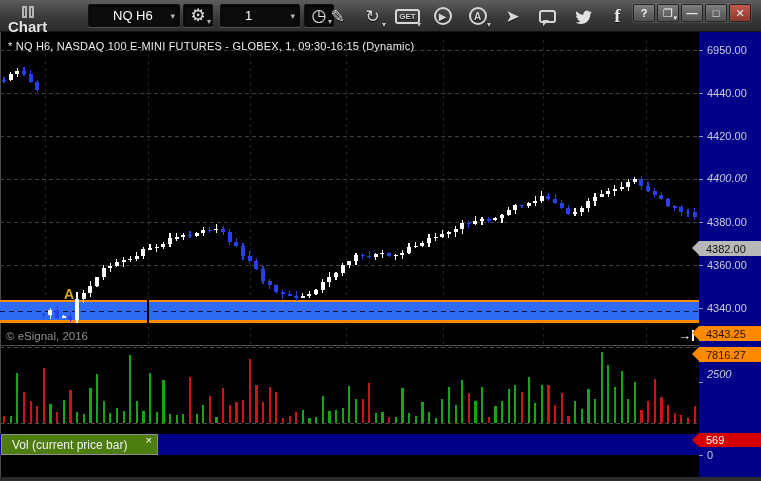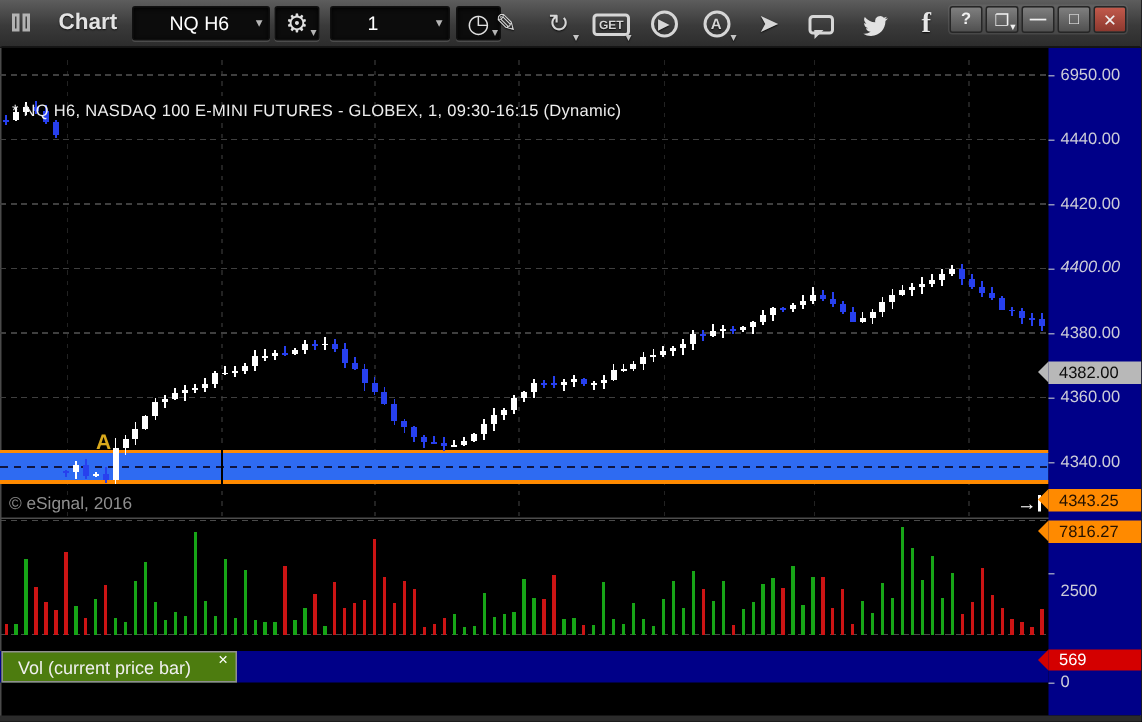--- a/index.html
+++ b/index.html
@@ -3,21 +3,21 @@
 <meta charset="utf-8">
 <style>
   html,body{margin:0;padding:0;background:#1b1b1b;}
   *{box-sizing:border-box;}
   #win{position:relative;width:761px;height:481px;background:#000;overflow:hidden;
        font-family:"Liberation Sans","DejaVu Sans",sans-serif;
        box-shadow:inset 0 0 0 1px #4a4a4a;}
   
   .toolbar{position:absolute;left:0;top:0;width:761px;height:32px;
            background:linear-gradient(#5d5d5d,#3a3a3a 55%,#2c2c2c);border-bottom:1px solid #141414;}
-  .title-wrap{position:absolute;left:8px;top:6px;display:flex;align-items:center;gap:19px;}
+  .title-wrap{position:absolute;left:8px;top:6px;display:flex;align-items:center;gap:0;flex-direction:column;}
   .panes-icon{display:inline-flex;gap:2px;}
   .panes-icon i{display:inline-block;width:5px;height:12px;border:2px solid #cfcfcf;opacity:.8;}
   .win-title{font-size:15px;font-weight:bold;color:#e3e3e3;text-shadow:0 1px 1px #111;}
   .tb-box{position:absolute;top:4px;height:23px;background:#0c0c0c;border:1px solid #101010;
           border-radius:2px;box-shadow:0 1px 0 rgba(255,255,255,.14), inset 0 1px 3px #000;
           color:#fff;font-size:13px;display:flex;align-items:center;padding:0 4px 0 24px;}
   .tb-box .caret{margin-left:auto;font-size:9px;color:#b5b5b5;padding-left:6px;}
   .tb-btn{position:absolute;top:4px;width:30px;height:23px;background:#0c0c0c;border:1px solid #101010;
           border-radius:2px;box-shadow:0 1px 0 rgba(255,255,255,.14), inset 0 1px 3px #000;
           color:#e0e0e0;display:flex;align-items:center;justify-content:center;font-size:17px;}
@@ -37,21 +37,21 @@
                 background:rgba(130,130,130,.25);padding:1px;border-radius:3px;}
   .wc-btn{min-width:22px;height:18px;padding:0 3px;border:1px solid #262626;border-radius:2px;
           background:linear-gradient(#7f7f7f,#505050);color:#f0f0f0;font-size:11px;font-weight:bold;
           display:flex;align-items:center;justify-content:center;position:relative;}
   .wc-btn.danger{background:linear-gradient(#c25a4c,#8c382e);}
   .wc-btn .mini-caret{position:absolute;right:1px;bottom:-1px;font-size:7px;}
   
   #price-svg{position:absolute;left:0;top:32px;}
   #vol-svg{position:absolute;left:0;top:346px;}
   .pane-sep{position:absolute;left:0;top:345px;width:761px;height:1px;background:#4c4c4c;}
-  .chart-label{position:absolute;left:8px;top:40px;font-size:11px;color:#ededed;letter-spacing:.2px;margin-top:28px;}
+  .chart-label{position:absolute;left:8px;top:40px;font-size:11px;color:#ededed;letter-spacing:.2px;}
   .watermark{position:absolute;left:6px;top:330px;font-size:11.5px;color:#8f8f8f;}
   .a-marker{position:absolute;left:64px;top:286px;font-size:14px;font-weight:bold;color:#d9a91c;}
   .jump-icon{position:absolute;left:678px;top:328px;color:#fff;font-weight:bold;font-size:13px;
              display:flex;align-items:center;}
   .jump-icon .endbar{display:inline-block;width:2px;height:11px;background:#fff;margin-left:1px;}
   
   .y-axis{position:absolute;left:699px;top:32px;width:62px;height:445px;background:#000088;}
   .y-label{position:absolute;left:8px;height:13px;font-size:11px;color:#ccccd8;z-index:1;}
   .y-tick{position:absolute;left:0;width:4px;height:1px;background:#8f94bb;z-index:1;}
   .tag{position:absolute;left:0;width:62px;height:15px;z-index:3;font-size:11px;
@@ -511,21 +511,21 @@
         <span>4382.00</span>
     </div>
     <div class="tag orange" style="top:294px;">
       <span class="tri"></span>
         <span>4343.25</span>
     </div>
     <div class="tag orange" style="top:315px;">
       <span class="tri"></span>
         <span>7816.27</span>
     </div>
-    <div class="y-label" style="top:356px;">2500</div>
+    <div class="y-label" style="top:336px;font-style:italic;">2500</div>
     <div class="y-tick" style="top:350px;"></div>
     <div class="tag red" style="top:401px;">
       <span class="tri"></span>
         <span>569</span>
     </div>
     <div class="y-label" style="top:417px;">0</div>
     <div class="y-tick" style="top:423px;"></div>
   <div class="y-label" style="top: 11.5px;">6950.00</div>
       <div class="y-tick" style="top: 18px;"></div>
       <div class="y-label" style="top: 54.5px;">4440.00</div>

